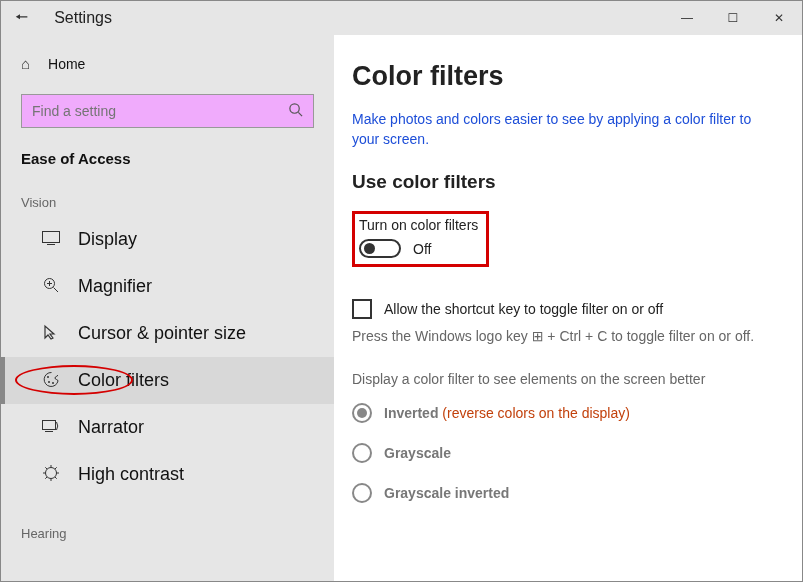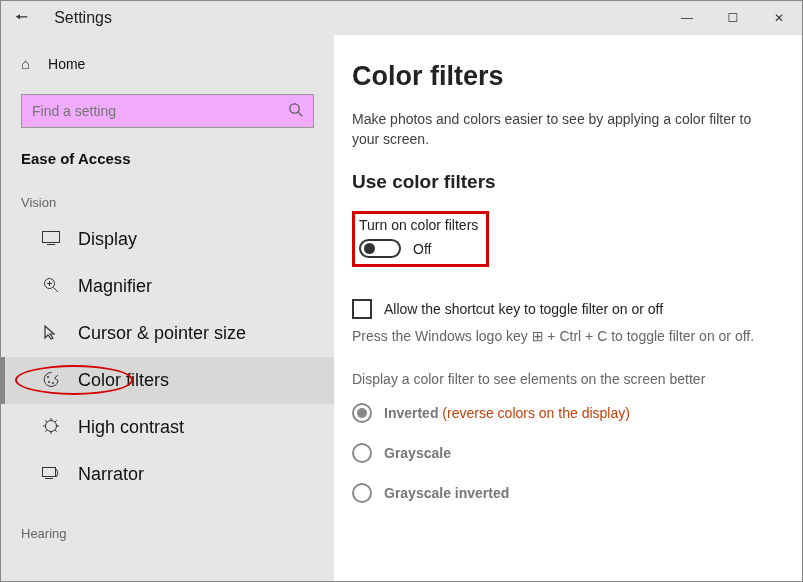--- a/index.html
+++ b/index.html
@@ -137,21 +137,21 @@
       overflow: hidden;
       color: #222;
     }
     .h1 {
       font-size: 27px;
       font-weight: 600;
       margin-bottom: 18px;
     }
     .desc {
       font-size: 14px;
-      color: #404040;
+      color: #1d4ed8;
       margin-bottom: 22px;
       line-height: 1.4;
     }
     .h2 {
       font-size: 19px;
       font-weight: 600;
       margin-bottom: 18px;
     }
     .highlight-box {
       border: 3px solid #d40000;
@@ -302,46 +302,46 @@
             <circle cx="6" cy="11" r="1" fill="#333"></circle>
             <circle cx="10" cy="12" r="1" fill="#333"></circle>
           </svg>
       </span>
       <span>Color filters</span>
       <span class="ellipse-mark"></span>
     </div>
 
     <div class="nav-item">
       <span class="ic">
+        <svg width="18" height="14" viewBox="0 0 18 14">
+            <rect x="0.5" y="1.5" width="13" height="9" stroke="#333" fill="none"></rect>
+            <line x1="3" y1="12.5" x2="11" y2="12.5" stroke="#333"></line>
+            <path d="M14.5 3 Q17 7 14.5 11" stroke="#333" fill="none"></path>
+          </svg>
+      </span>
+      <span>Narrator</span>
+    </div>
+
+    <div class="nav-item">
+      <span class="ic">
         <svg width="16" height="16" viewBox="0 0 16 16">
             <circle cx="8" cy="8" r="5.5" stroke="#333" fill="none"></circle>
             <line x1="8" y1="0" x2="8" y2="2.5" stroke="#333"></line>
             <line x1="8" y1="13.5" x2="8" y2="16" stroke="#333"></line>
             <line x1="0" y1="8" x2="2.5" y2="8" stroke="#333"></line>
             <line x1="13.5" y1="8" x2="16" y2="8" stroke="#333"></line>
             <line x1="2.3" y1="2.3" x2="4" y2="4" stroke="#333"></line>
             <line x1="12" y1="12" x2="13.7" y2="13.7" stroke="#333"></line>
             <line x1="2.3" y1="13.7" x2="4" y2="12" stroke="#333"></line>
             <line x1="12" y1="4" x2="13.7" y2="2.3" stroke="#333"></line>
           </svg>
       </span>
       <span>High contrast</span>
     </div>
 
-    <div class="nav-item">
-      <span class="ic">
-        <svg width="18" height="14" viewBox="0 0 18 14">
-            <rect x="0.5" y="1.5" width="13" height="9" stroke="#333" fill="none"></rect>
-            <line x1="3" y1="12.5" x2="11" y2="12.5" stroke="#333"></line>
-            <path d="M14.5 3 Q17 7 14.5 11" stroke="#333" fill="none"></path>
-          </svg>
-      </span>
-      <span>Narrator</span>
-    </div>
-
     <div class="group-label">Hearing</div>
   </div>
 
   <div class="main">
     <div class="h1">Color filters</div>
     <div class="desc">Make photos and colors easier to see by applying a color filter to your screen.</div>
     <div class="h2">Use color filters</div>
 
     <div class="highlight-box">
       <div class="toggle-label">Turn on color filters</div>

